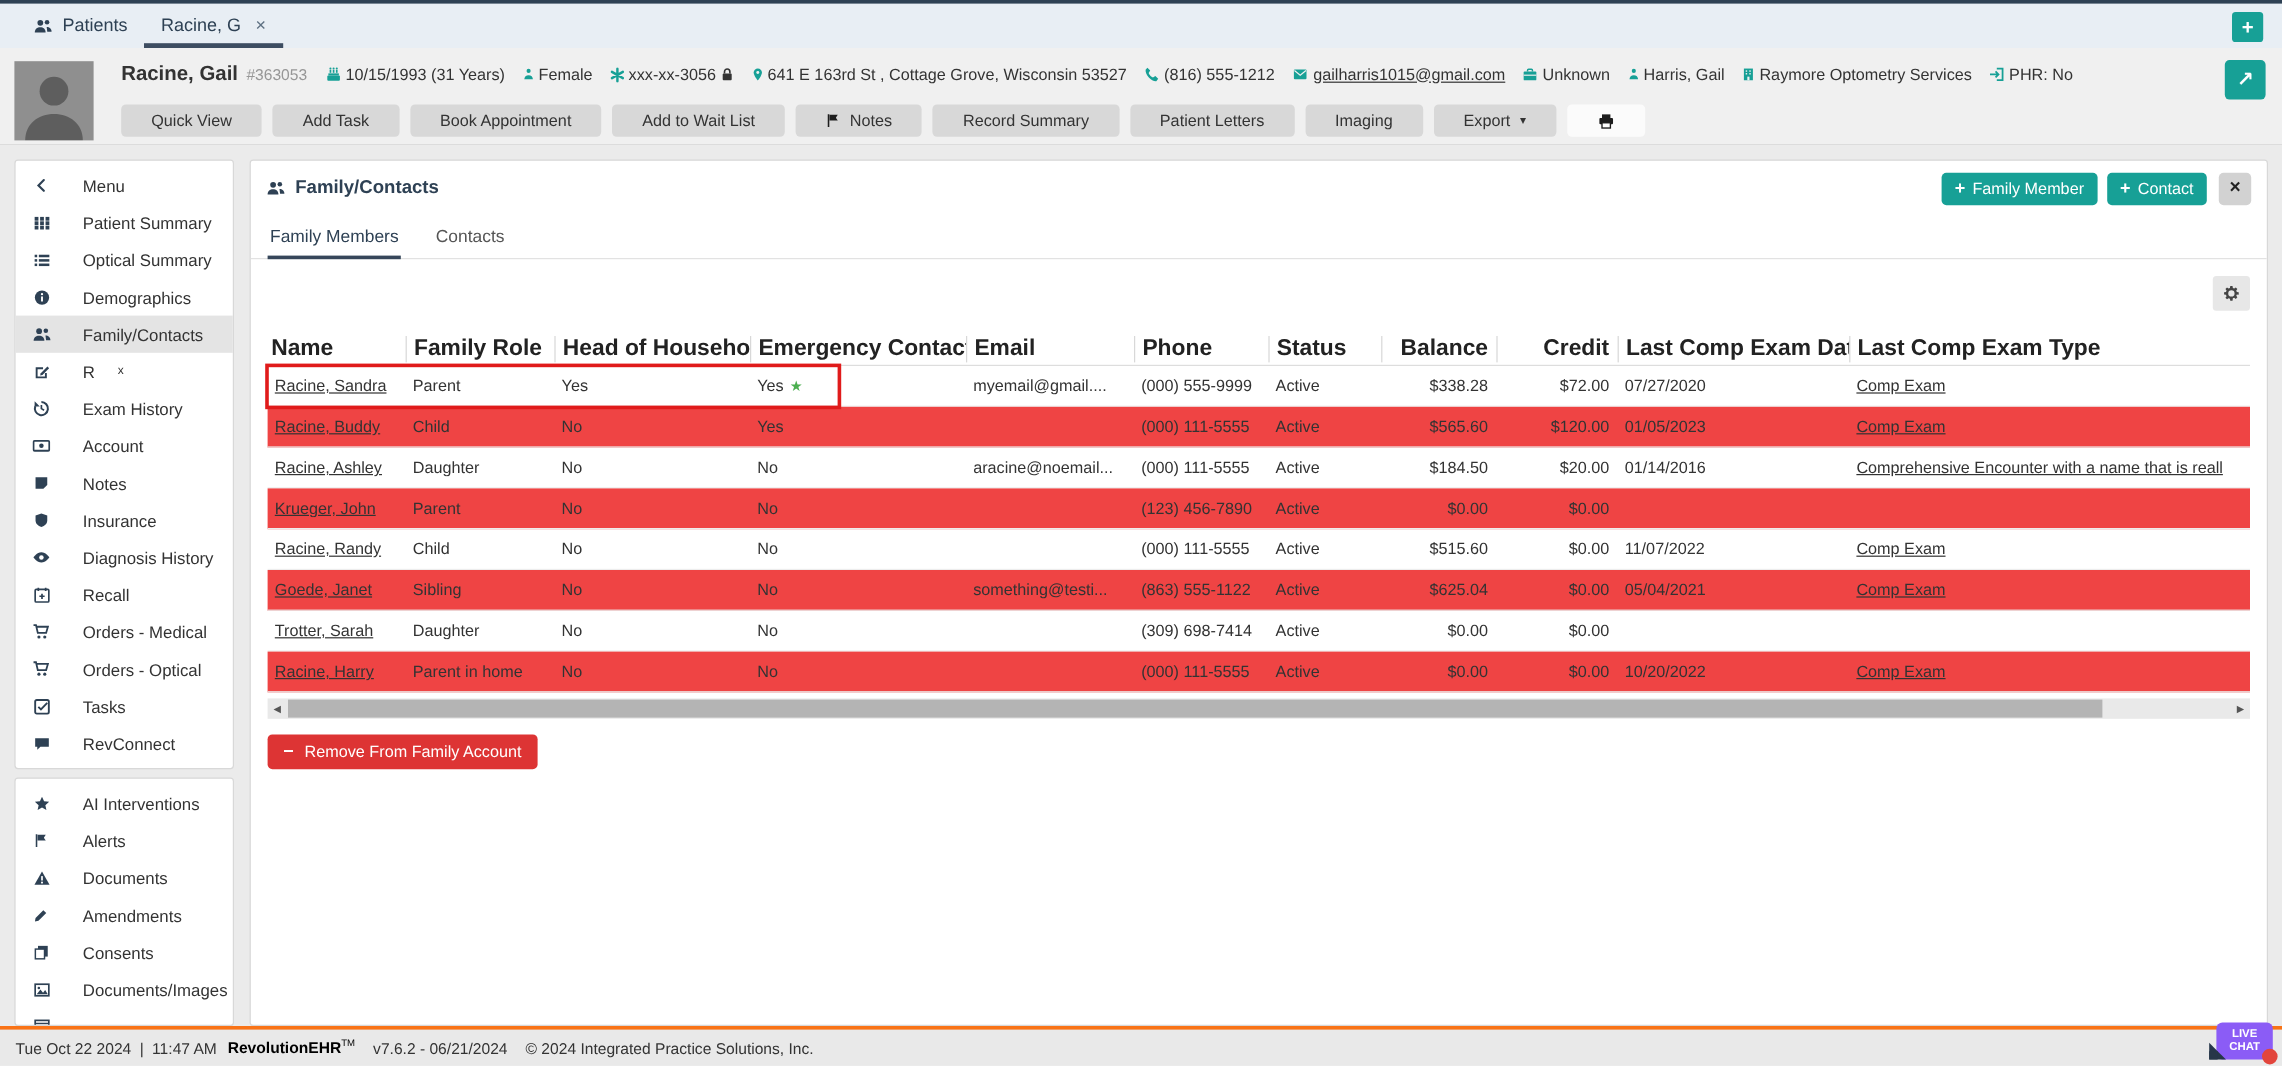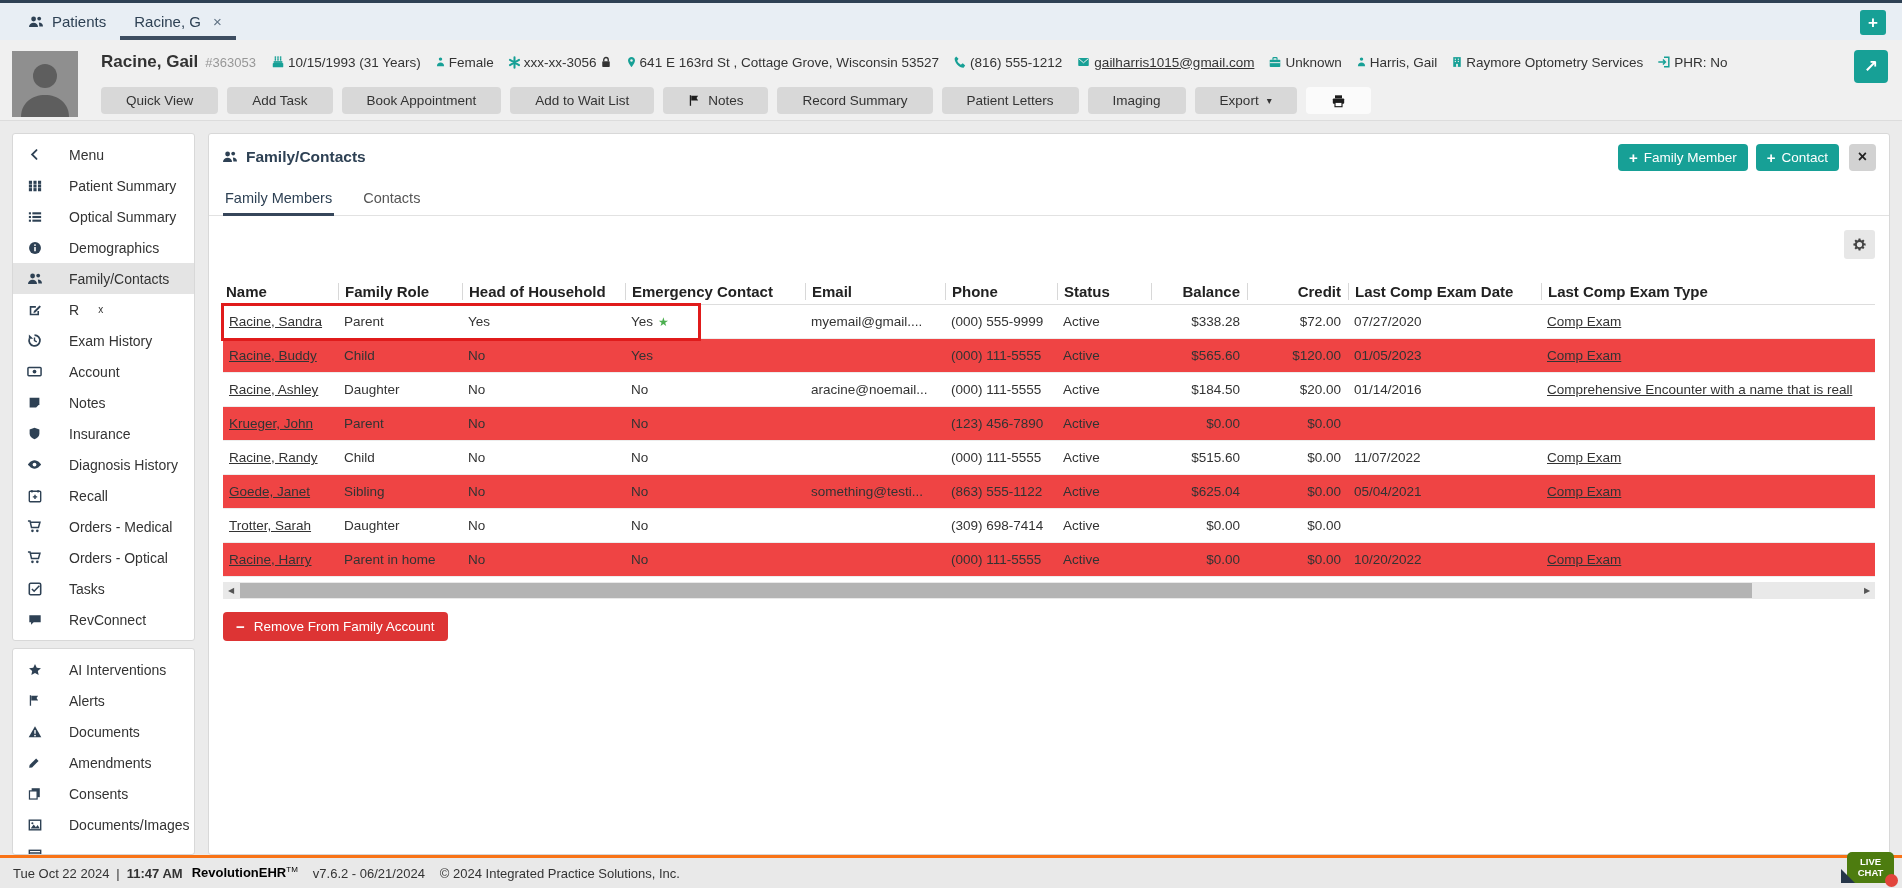--- a/index.html
+++ b/index.html
@@ -58,47 +58,47 @@
   .c-tab.active{color:#2e4154}
   .c-tab.active::after{content:"";position:absolute;left:0;right:0;bottom:-1px;height:3px;background:#36465a}
   .gear-row{height:62px;position:relative}
   .gear-btn{position:absolute;right:14px;top:14px;width:31px;height:29px;background:#e7e7e7;border-radius:3px;
     display:flex;align-items:center;justify-content:center;color:#444;cursor:pointer}
 
   .tbl{margin:0 14px;position:relative}
   .tr{display:grid;grid-template-columns:115px 124px 163px 180px 140px 112px 94px 96px 101px 193px 1fr;align-items:center}
   .td{padding-left:6px;overflow:hidden;white-space:nowrap}
   .td.r{text-align:right;padding-right:7px}
-  .tr.head{height:27px;font-weight:bold;font-size:15px;color:#222;border-bottom:1px solid #ddd}
+  .tr.head{height:27px;font-weight:bold;font-size:19px;color:#222;border-bottom:1px solid #ddd}
   .tr.head .td{border-left:1px solid #d8d8d8}
   .tr.head .td:first-child{border-left:none;padding-left:3px}
   .tr.row{height:34px;font-size:13.5px;color:#333;border-bottom:1px solid #ededed}
   .tr.row.alt{background:#ef4444}
   .link{color:#333;text-decoration:underline;cursor:pointer}
   .star{color:#4caf50;margin-left:5px;font-size:12px}
   .hl-box{position:absolute;left:-2px;top:25px;width:480px;height:38px;border:3px solid #e01b1b;pointer-events:none}
 
   .hscroll{margin:5px 14px 0;height:17px;background:#e9e9e9;position:relative}
   .hs-arrow{position:absolute;top:0;width:16px;height:17px;display:flex;align-items:center;justify-content:center;color:#555;font-size:8px;cursor:pointer}
   .hs-arrow.left{left:0}.hs-arrow.right{right:0}
   .hs-thumb{position:absolute;left:17px;top:1px;bottom:1px;width:calc(100% - 140px);background:#b4b4b4;cursor:grab}
 
   .remove-btn{margin:13px 14px;display:inline-flex;align-items:center;gap:9px;height:29px;padding:0 13px;background:#dd3434;
     color:#fff;border-radius:4px;font-size:13.5px;cursor:pointer}
   .remove-btn .minus{font-weight:bold;font-size:15px;line-height:1}
 
   
   .footer{position:absolute;left:0;right:0;bottom:0;height:33px;background:#e9e9e9;border-top:3px solid #f97316;
     display:flex;align-items:center;padding-left:13px;font-size:13px;color:#333;gap:7px}
-  .f-strong{font-weight:bold}
+  .f-strong{font-weight:normal}
   .f-prod{font-weight:bold;margin-left:2px;color:#000000}
   .f-prod sup{font-size:8px;font-weight:normal}
   .f-ver{margin-left:8px}
   .f-cop{margin-left:8px}
-  .livechat{position:absolute;right:8px;bottom:5px;width:47px;height:31px;background:#4d7c0f;border-radius:5px;color:#fff;
+  .livechat{position:absolute;right:8px;bottom:5px;width:47px;height:31px;background:#8b5cf6;border-radius:5px;color:#fff;
     display:flex;flex-direction:column;align-items:center;justify-content:center;font-size:9.5px;font-weight:bold;line-height:1.15;cursor:pointer;z-index:5}
   .livechat::before{content:"";position:absolute;left:-6px;bottom:0;border:7px solid transparent;border-bottom-color:#263649;border-left-color:#263649}
   .lc-dot{position:absolute;right:-4px;bottom:-4px;width:13px;height:13px;border-radius:50%;background:#e2453c}
 </style>
 </head>
 <body>
 
 <div class="tabbar">
   <div class="tab">
     <span class="ic" id="ic-tab-patients">

